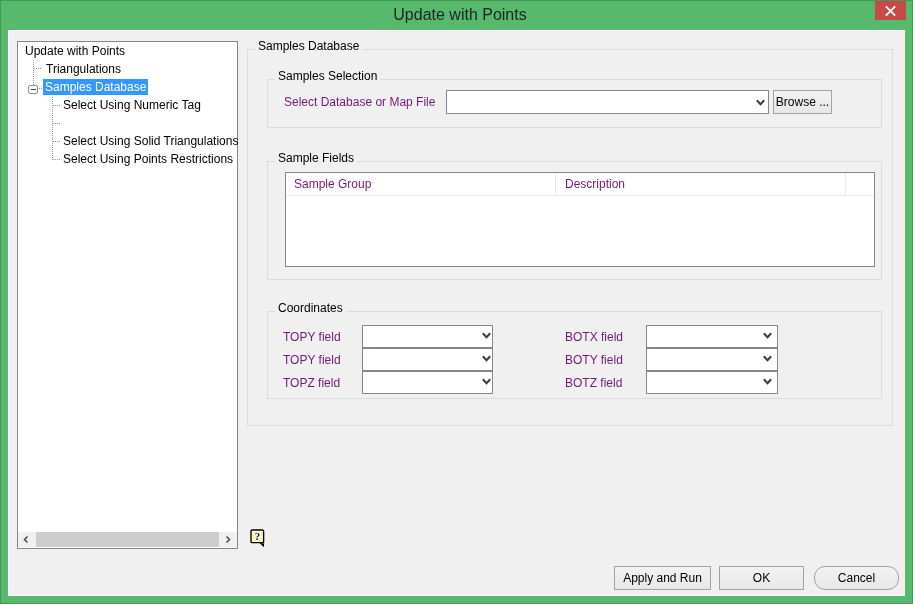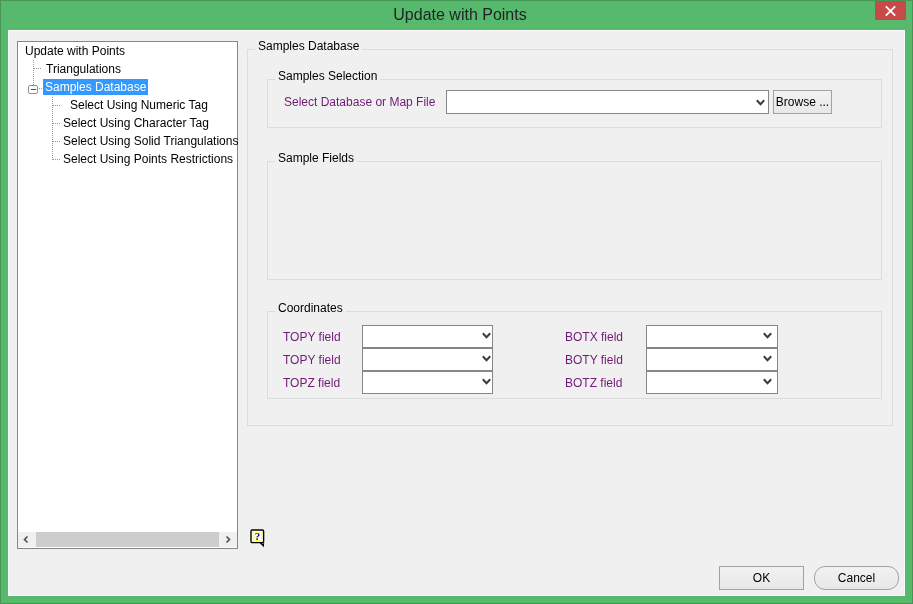--- a/index.html
+++ b/index.html
@@ -41,22 +41,21 @@
       <path d="M10.8 5.3 L20.2 14.7 M20.2 5.3 L10.8 14.7" stroke="#fff" stroke-width="1.8"></path>
     </svg>
   </div>
   <div class="body"></div>
   <div class="page">
 
     <div class="tree"></div>
     <div class="tnode" style="left:25px; top:42px;">Update with Points</div>
     <div class="tnode" style="left:46px; top:60px;">Triangulations</div>
     <div class="tnode" style="left:43px; top:78px;"><span class="sel">Samples Database</span></div>
-    <div class="tnode" style="left:70px; top:96px;">Select Using Numeric Tag</div>
-    <div class="tnode" style="left:63px; top:114px;">Select Using Character Tag</div>
+    <div class="tnode" style="left:63px; top:96px;">Select Using Numeric Tag</div>
     <div class="tnode" style="left:63px; top:132px;text-align:center;">Select Using Solid Triangulations</div>
     <div class="tnode" style="left:63px; top:150px;">Select Using Points Restrictions</div>
     <div class="dotv" style="left:33px; top:60px; height:25px;"></div>
     <div class="doth" style="left:34px; top:68px; width:8px;"></div>
     <div class="dotv" style="left:52px; top:97px; height:63px;"></div>
     <div class="doth" style="left:39px; top:88px; width:4px;"></div>
     <div class="doth" style="left:53px; top:105px; width:8px;"></div>
     <div class="doth" style="left:53px; top:123px; width:8px;"></div>
     <div class="doth" style="left:53px; top:141px; width:8px;"></div>
     <div class="doth" style="left:53px; top:159px; width:8px;"></div>
@@ -106,20 +105,27 @@
       <span class="glabel">Coordinates</span>
     </div>
 
     <div class="lbl" style="left:284px; top:95px;">Select Database or Map File</div>
     <div class="combo" style="left:446px; top:90px; width:323px; height:24px;"></div>
     <svg class="chev" style="left:756px; top:99px;" width="9" height="8" viewBox="0 0 9 8">
       <path d="M0.8 1.2 L4.5 5.2 L8.2 1.2" stroke="#3c3c3c" stroke-width="2" fill="none"></path>
     </svg>
     <div class="btn" style="left:773px; top:90px; width:59px; height:24px; line-height:22px;">Browse ...</div>
 
+    <div class="table">
+      <div class="abs" style="left:0; top:22px; width:588px; height:1px; background:#e5eaf0;"></div>
+      <div class="abs" style="left:269px; top:0; width:1px; height:22px; background:#e5eaf0;"></div>
+      <div class="abs" style="left:559px; top:0; width:1px; height:22px; background:#e5eaf0;"></div>
+      <div class="lbl" style="left:8px; top:4px;">Sample Group</div>
+      <div class="lbl" style="left:279px; top:4px;">Description</div>
+    </div>
 
     <div class="lbl" style="left:283px; top:330px;">TOPY field</div>
     <div class="lbl" style="left:283px; top:353px;">TOPY field</div>
     <div class="lbl" style="left:283px; top:376px;">TOPZ field</div>
     <div class="combo" style="left:362px; top:325px; width:131px; height:23px;"></div>
     <div class="combo" style="left:362px; top:348px; width:131px; height:23px;"></div>
     <div class="combo" style="left:362px; top:371px; width:131px; height:23px;"></div>
     <svg class="chev" style="left:482px; top:332px;" width="9" height="8" viewBox="0 0 9 8">
       <path d="M0.8 1.2 L4.5 5.2 L8.2 1.2" stroke="#3c3c3c" stroke-width="2" fill="none"></path>
     </svg>
@@ -138,16 +144,17 @@
     <svg class="chev" style="left:763px; top:332px;" width="9" height="8" viewBox="0 0 9 8">
       <path d="M0.8 1.2 L4.5 5.2 L8.2 1.2" stroke="#3c3c3c" stroke-width="2" fill="none"></path>
     </svg>
     <svg class="chev" style="left:763px; top:355px;" width="9" height="8" viewBox="0 0 9 8">
       <path d="M0.8 1.2 L4.5 5.2 L8.2 1.2" stroke="#3c3c3c" stroke-width="2" fill="none"></path>
     </svg>
     <svg class="chev" style="left:763px; top:378px;" width="9" height="8" viewBox="0 0 9 8">
       <path d="M0.8 1.2 L4.5 5.2 L8.2 1.2" stroke="#3c3c3c" stroke-width="2" fill="none"></path>
     </svg>
 
+    <div class="btn" style="left:614px; top:566px; width:97px; height:24px; line-height:22px;">Apply and Run</div>
     <div class="btn" style="left:719px; top:566px; width:85px; height:24px; line-height:22px;">OK</div>
     <div class="btn" style="left:814px; top:566px; width:85px; height:24px; line-height:22px;border-radius:11px;">Cancel</div>
   </div>
   <div class="frame-edge"></div>
 
 </body></html>

